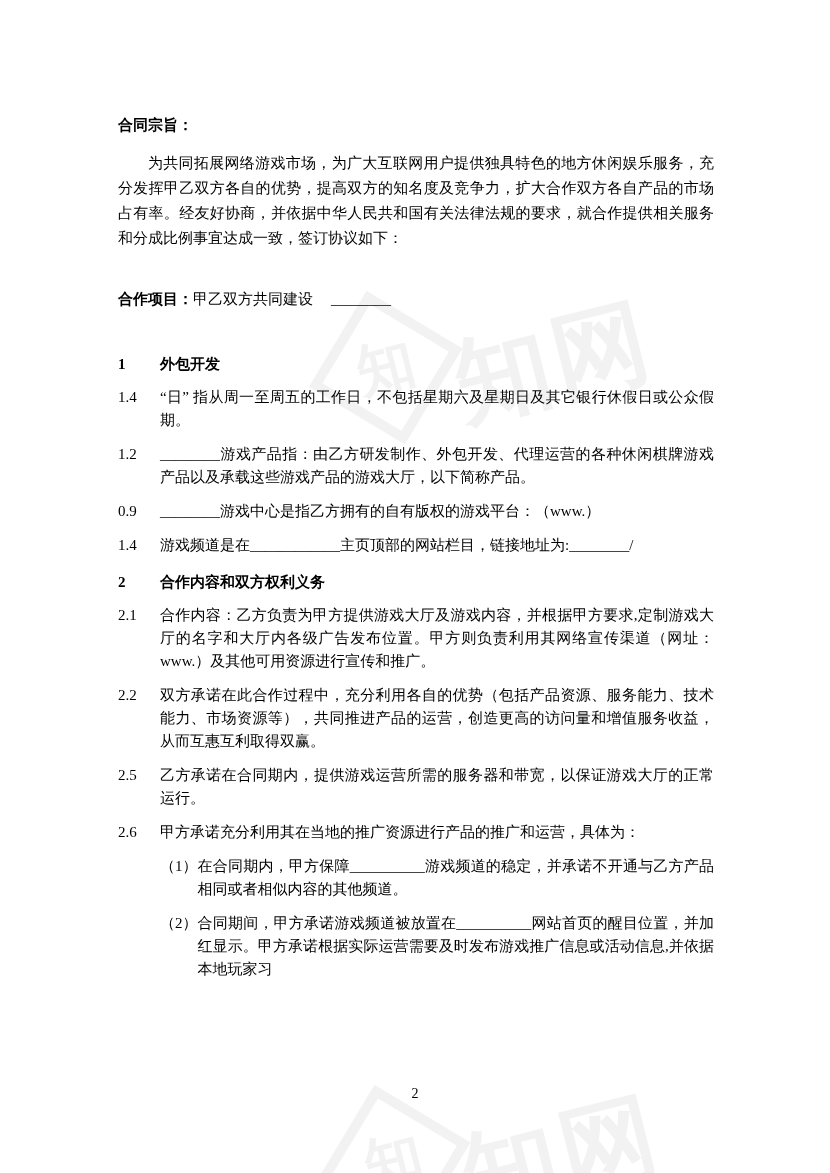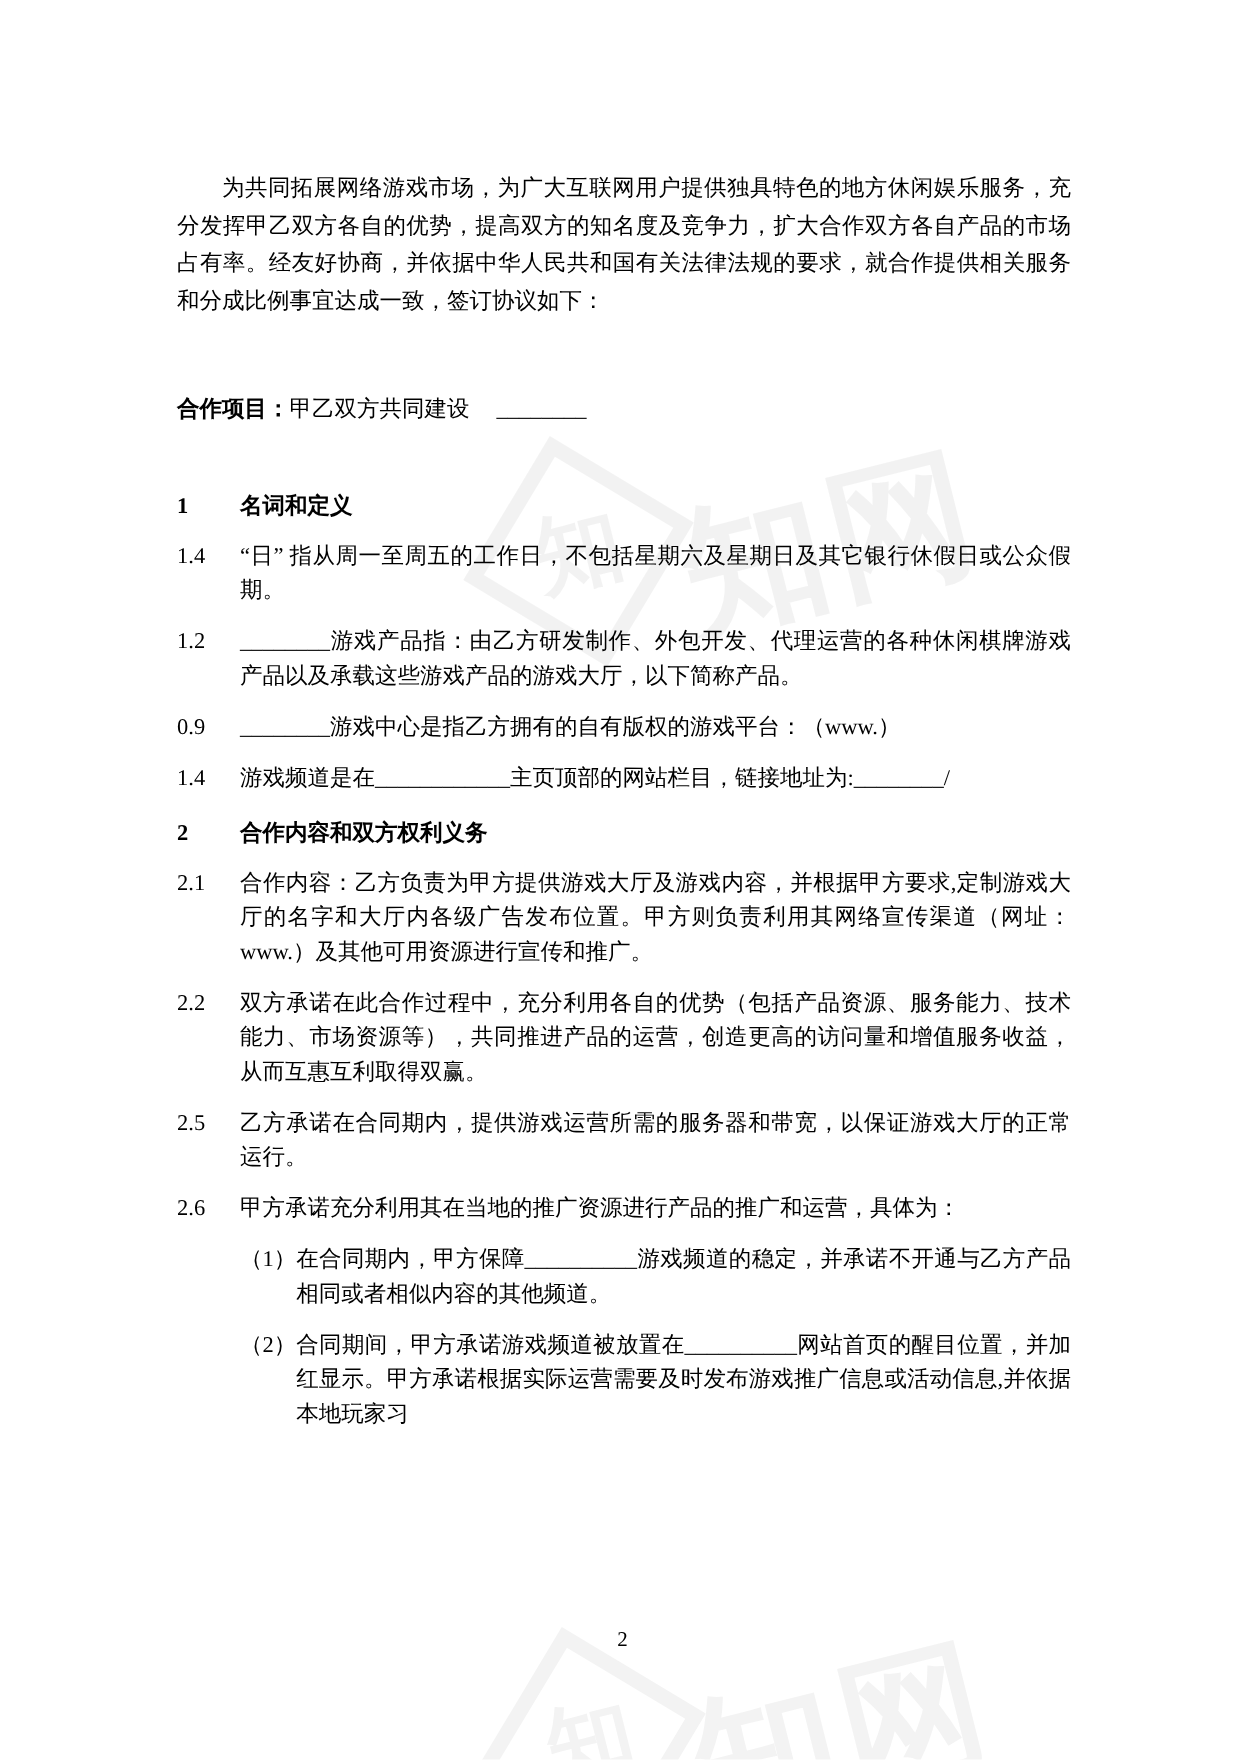--- a/index.html
+++ b/index.html
@@ -73,21 +73,21 @@
     font-weight: bold;
     margin: 0 0 14px 0;
   }
   .purpose-body {
     margin: 0;
     text-indent: 2em;
     text-align: justify;
     line-height: 25px;
   }
   .project-line {
-    margin: 48px 0 0 0;
+    margin: 37px 0 0 0;
   }
   .project-blank {
     margin-left: 18px;
     letter-spacing: 0;
   }
   .section-heading {
     display: flex;
     font-weight: bold;
     margin: 42px 0 10px 0;
   }
@@ -140,29 +140,30 @@
   </div>
   <div class="watermark wm-2">
     <div class="wm-diamond">
       <span class="wm-glyph">知</span>
     </div>
     <span class="wm-text">知网</span>
   </div>
 
   <div class="content">
 
+    <p class="purpose-heading">合同宗旨：</p>
     <p class="purpose-body">为共同拓展网络游戏市场，为广大互联网用户提供独具特色的地方休闲娱乐服务，充分发挥甲乙双方各自的优势，提高双方的知名度及竞争力，扩大合作双方各自产品的市场占有率。经友好协商，并依据中华人民共和国有关法律法规的要求，就合作提供相关服务和分成比例事宜达成一致，签订协议如下：</p>
 
     <p class="project-line">
       <span class="bold">合作项目：</span><span>甲乙双方共同建设</span><span class="project-blank">________</span>
     </p>
 
     <div class="section-heading">
       <span class="num-col">1</span>
-      <span>名词和定义</span>
+      <span>外包开发</span>
     </div>
 
     <div class="item">
       <span class="num-col">1.4</span>
       <span class="item-text">“日” 指从周一至周五的工作日，不包括星期六及星期日及其它银行休假日或公众假期。</span>
     </div>
     <div class="item">
       <span class="num-col">1.2</span>
       <span class="item-text">________游戏产品指：由乙方研发制作、外包开发、代理运营的各种休闲棋牌游戏产品以及承载这些游戏产品的游戏大厅，以下简称产品。</span>
     </div>

